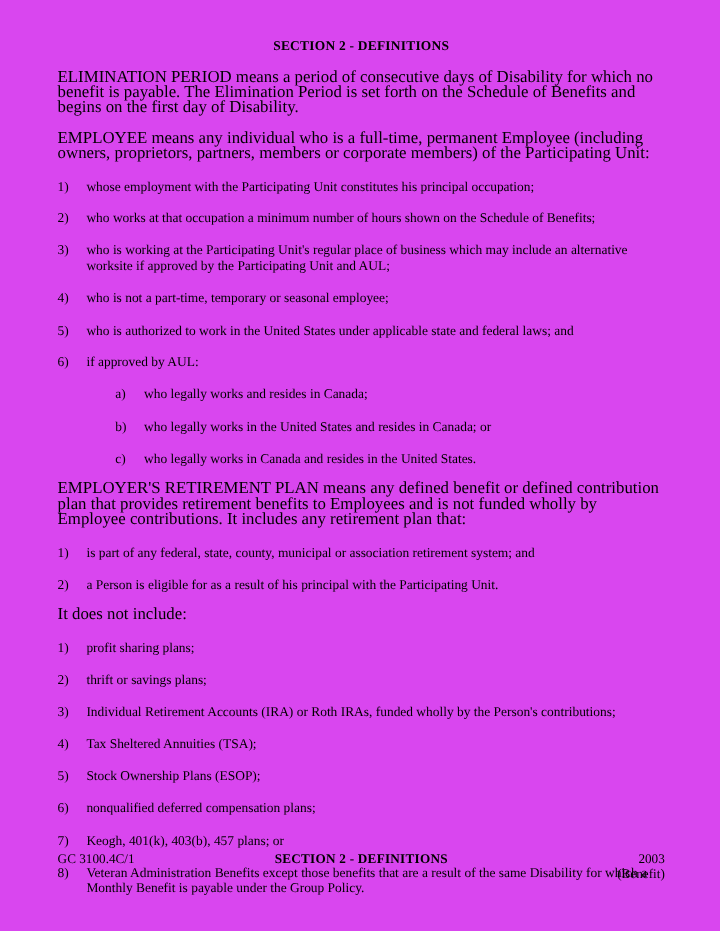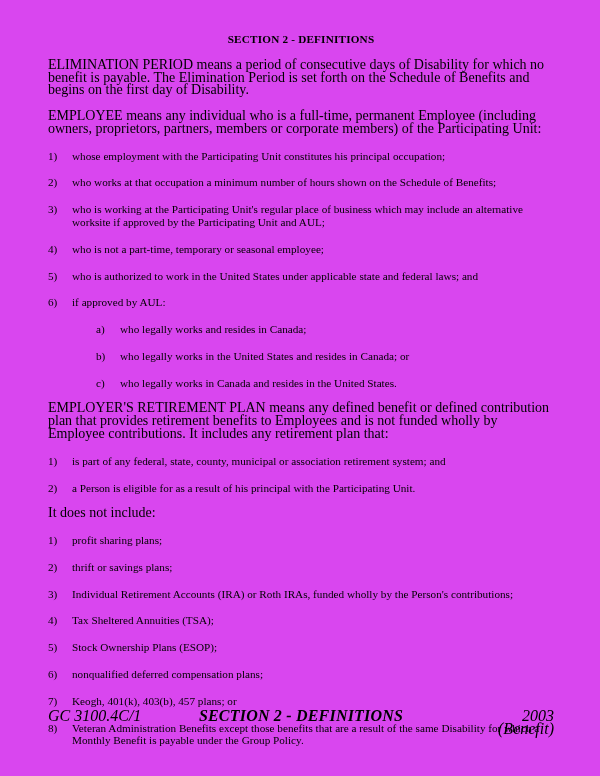--- a/index.html
+++ b/index.html
@@ -63,23 +63,22 @@
   }
   .li-text {
     display: block;
     margin-top: 14px;
   }
   .footer {
     position: absolute;
     left: 48px;
     top: 710px;
     width: 506px;
-    font-size: 16px;
-    line-height: 12.8px;
-    font-style: italic;
+    font-size: 11px;
+    line-height: 12.8px;
   }
   .footer-row {
     position: relative;
     height: 12.8px;
   }
   .footer-left {
     position: absolute;
     left: 0;
     top: 0;
   }

